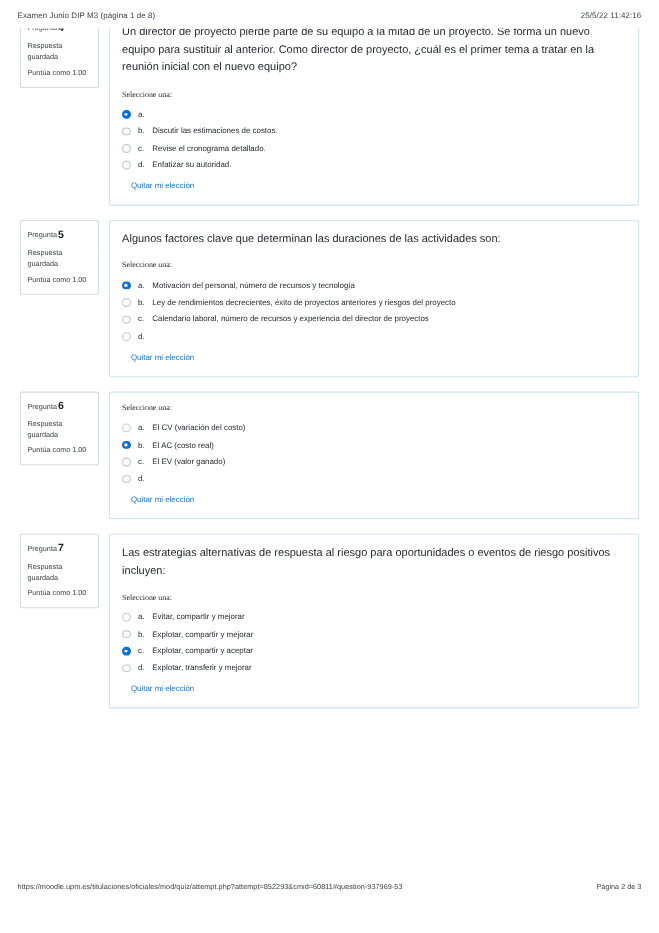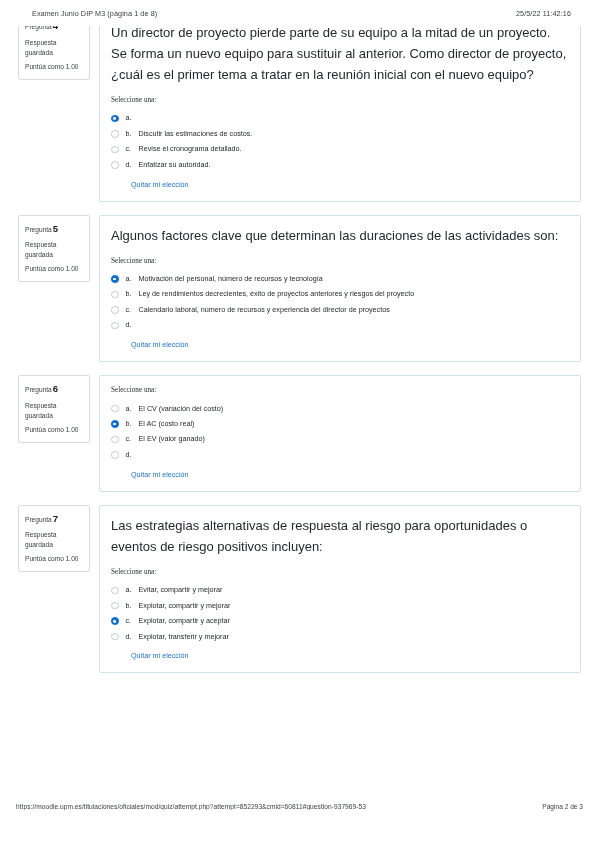--- a/index.html
+++ b/index.html
@@ -14,31 +14,30 @@
     font-family: "Liberation Sans", sans-serif;
     color: #1f2328;
     overflow: hidden;
   }
 
   
   .page-header {
     position: absolute;
     top: 0;
     left: 0;
-    right: 12px;
+    right: 0;
     height: 26px;
     display: flex;
     align-items: center;
     justify-content: space-between;
     padding: 0 16px;
     box-sizing: border-box;
     font-size: 7.2px;
     color: #3c4043;
     letter-spacing: 0.1px;
-    margin-left: 16px;
   }
   .page-header .hdr-title { white-space: nowrap; }
   .page-header .hdr-date  { white-space: nowrap; }
 
   
   .questions {
     position: absolute;
     top: 26px;
     left: 0;
     right: 0;
@@ -98,21 +97,21 @@
     flex: 1 1 auto;
     box-sizing: border-box;
     border: 1px solid #cfe2f0;
     border-radius: 2px;
     background: #ffffff;
     padding: 9px 11px 10px 11px;
     min-width: 0;
   }
 
   .qtext {
-    font-size: 13px;
+    font-size: 10px;
     line-height: 1.62;
     color: #24292f;
     margin: 0 0 10px 0;
   }
 
   .prompt {
     font-size: 7.2px;
     line-height: 1.5;
     color: #24292f;
     margin: 0 0 5px 0;
@@ -166,21 +165,21 @@
     width: 13px;
     color: #24292f;
   }
   .atext {
     flex: 1 1 auto;
     min-width: 0;
   }
 
   .clear-choice {
     display: inline-block;
-    margin: 6px 0 0 20px;
+    margin: 6px 0 0 8px;
     font-size: 7.2px;
     color: #1a73c8;
     text-decoration: none;
     text-align: center;
   }
 
   
   .page-footer {
     position: absolute;
     left: 0;

